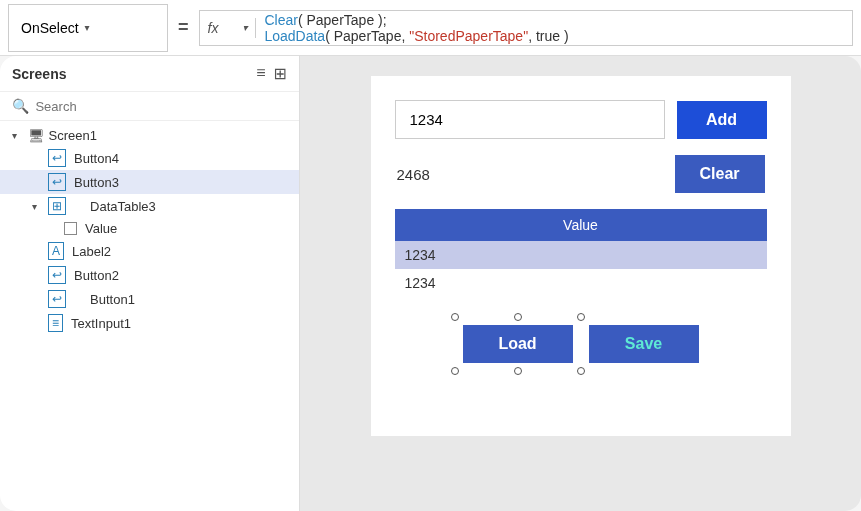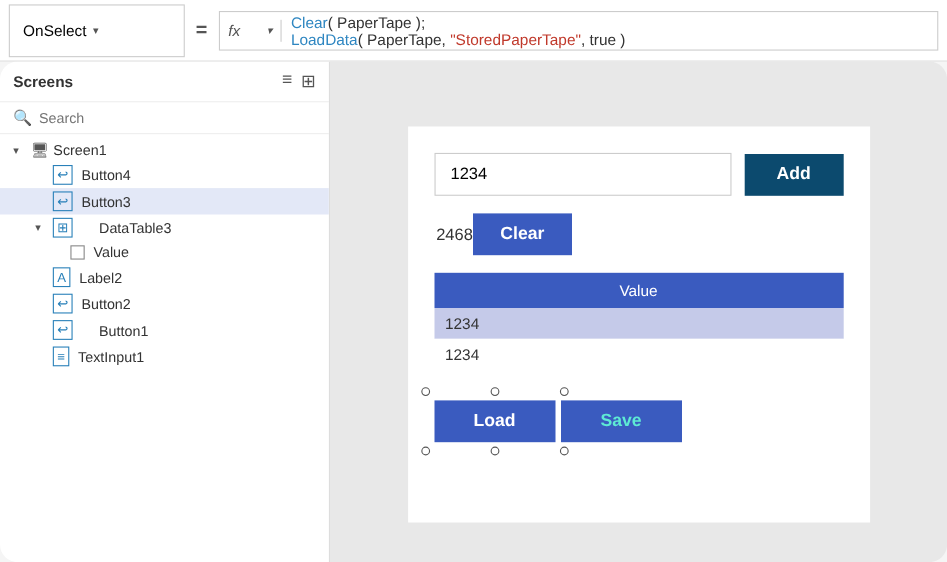--- a/index.html
+++ b/index.html
@@ -72,35 +72,34 @@
 
     
     .canvas-area {
       flex: 1; background: #e8e8e8; display: flex; align-items: flex-start;
       justify-content: center; padding: 20px; overflow: auto;
     }
     .app-frame {
       background: #fff; width: 420px; min-height: 360px;
       padding: 24px; display: flex; flex-direction: column; gap: 16px;
       position: relative;
-      margin-top: 39px;
     }
 
     
     .input-row { display: flex; gap: 12px; align-items: center; }
     .text-input {
       flex: 1; border: 1.5px solid #ccc; padding: 10px 14px;
       font-size: 15px; outline: none; background: #fff;
     }
     .btn-add {
-      background: #0c4a6e; color: #fff; border: none;
+      background: #1d4ed8; color: #fff; border: none;
       padding: 10px 24px; font-size: 16px; font-weight: bold;
       cursor: pointer; min-width: 90px;
     }
-    .label-row { display: flex; justify-content: flex-start; align-items: center; padding: 0 2px; }
+    .label-row { display: flex; justify-content: space-between; align-items: center; padding: 0 2px; }
     .label-text { font-size: 15px; color: #333; }
     .btn-clear {
       background: #3a5bbf; color: #fff; border: none;
       padding: 10px 24px; font-size: 16px; font-weight: bold;
       cursor: pointer; min-width: 90px;
     }
 
     
     .data-table { width: 100%; border-collapse: collapse; }
     .data-table th {
@@ -108,21 +107,21 @@
       padding: 8px; font-size: 14px; font-weight: 500;
     }
     .data-table td {
       padding: 6px 10px; font-size: 14px; color: #333; border: none;
     }
     .data-table tr:nth-child(1) td { background: #c5cae9; }
     .data-table tr:nth-child(2) td { background: #fff; }
 
     
     .bottom-row {
-      display: flex; gap: 5px; align-items: center; margin-top: 12px;
+      display: flex; gap: 16px; align-items: center; margin-top: 12px; justify-content: center;
     }
     .btn-load-wrapper {
       position: relative;
     }
     .btn-load {
       background: #3a5bbf; color: #fff; border: none;
       padding: 10px 32px; font-size: 16px; font-weight: bold;
       cursor: pointer; min-width: 110px;
     }
     

